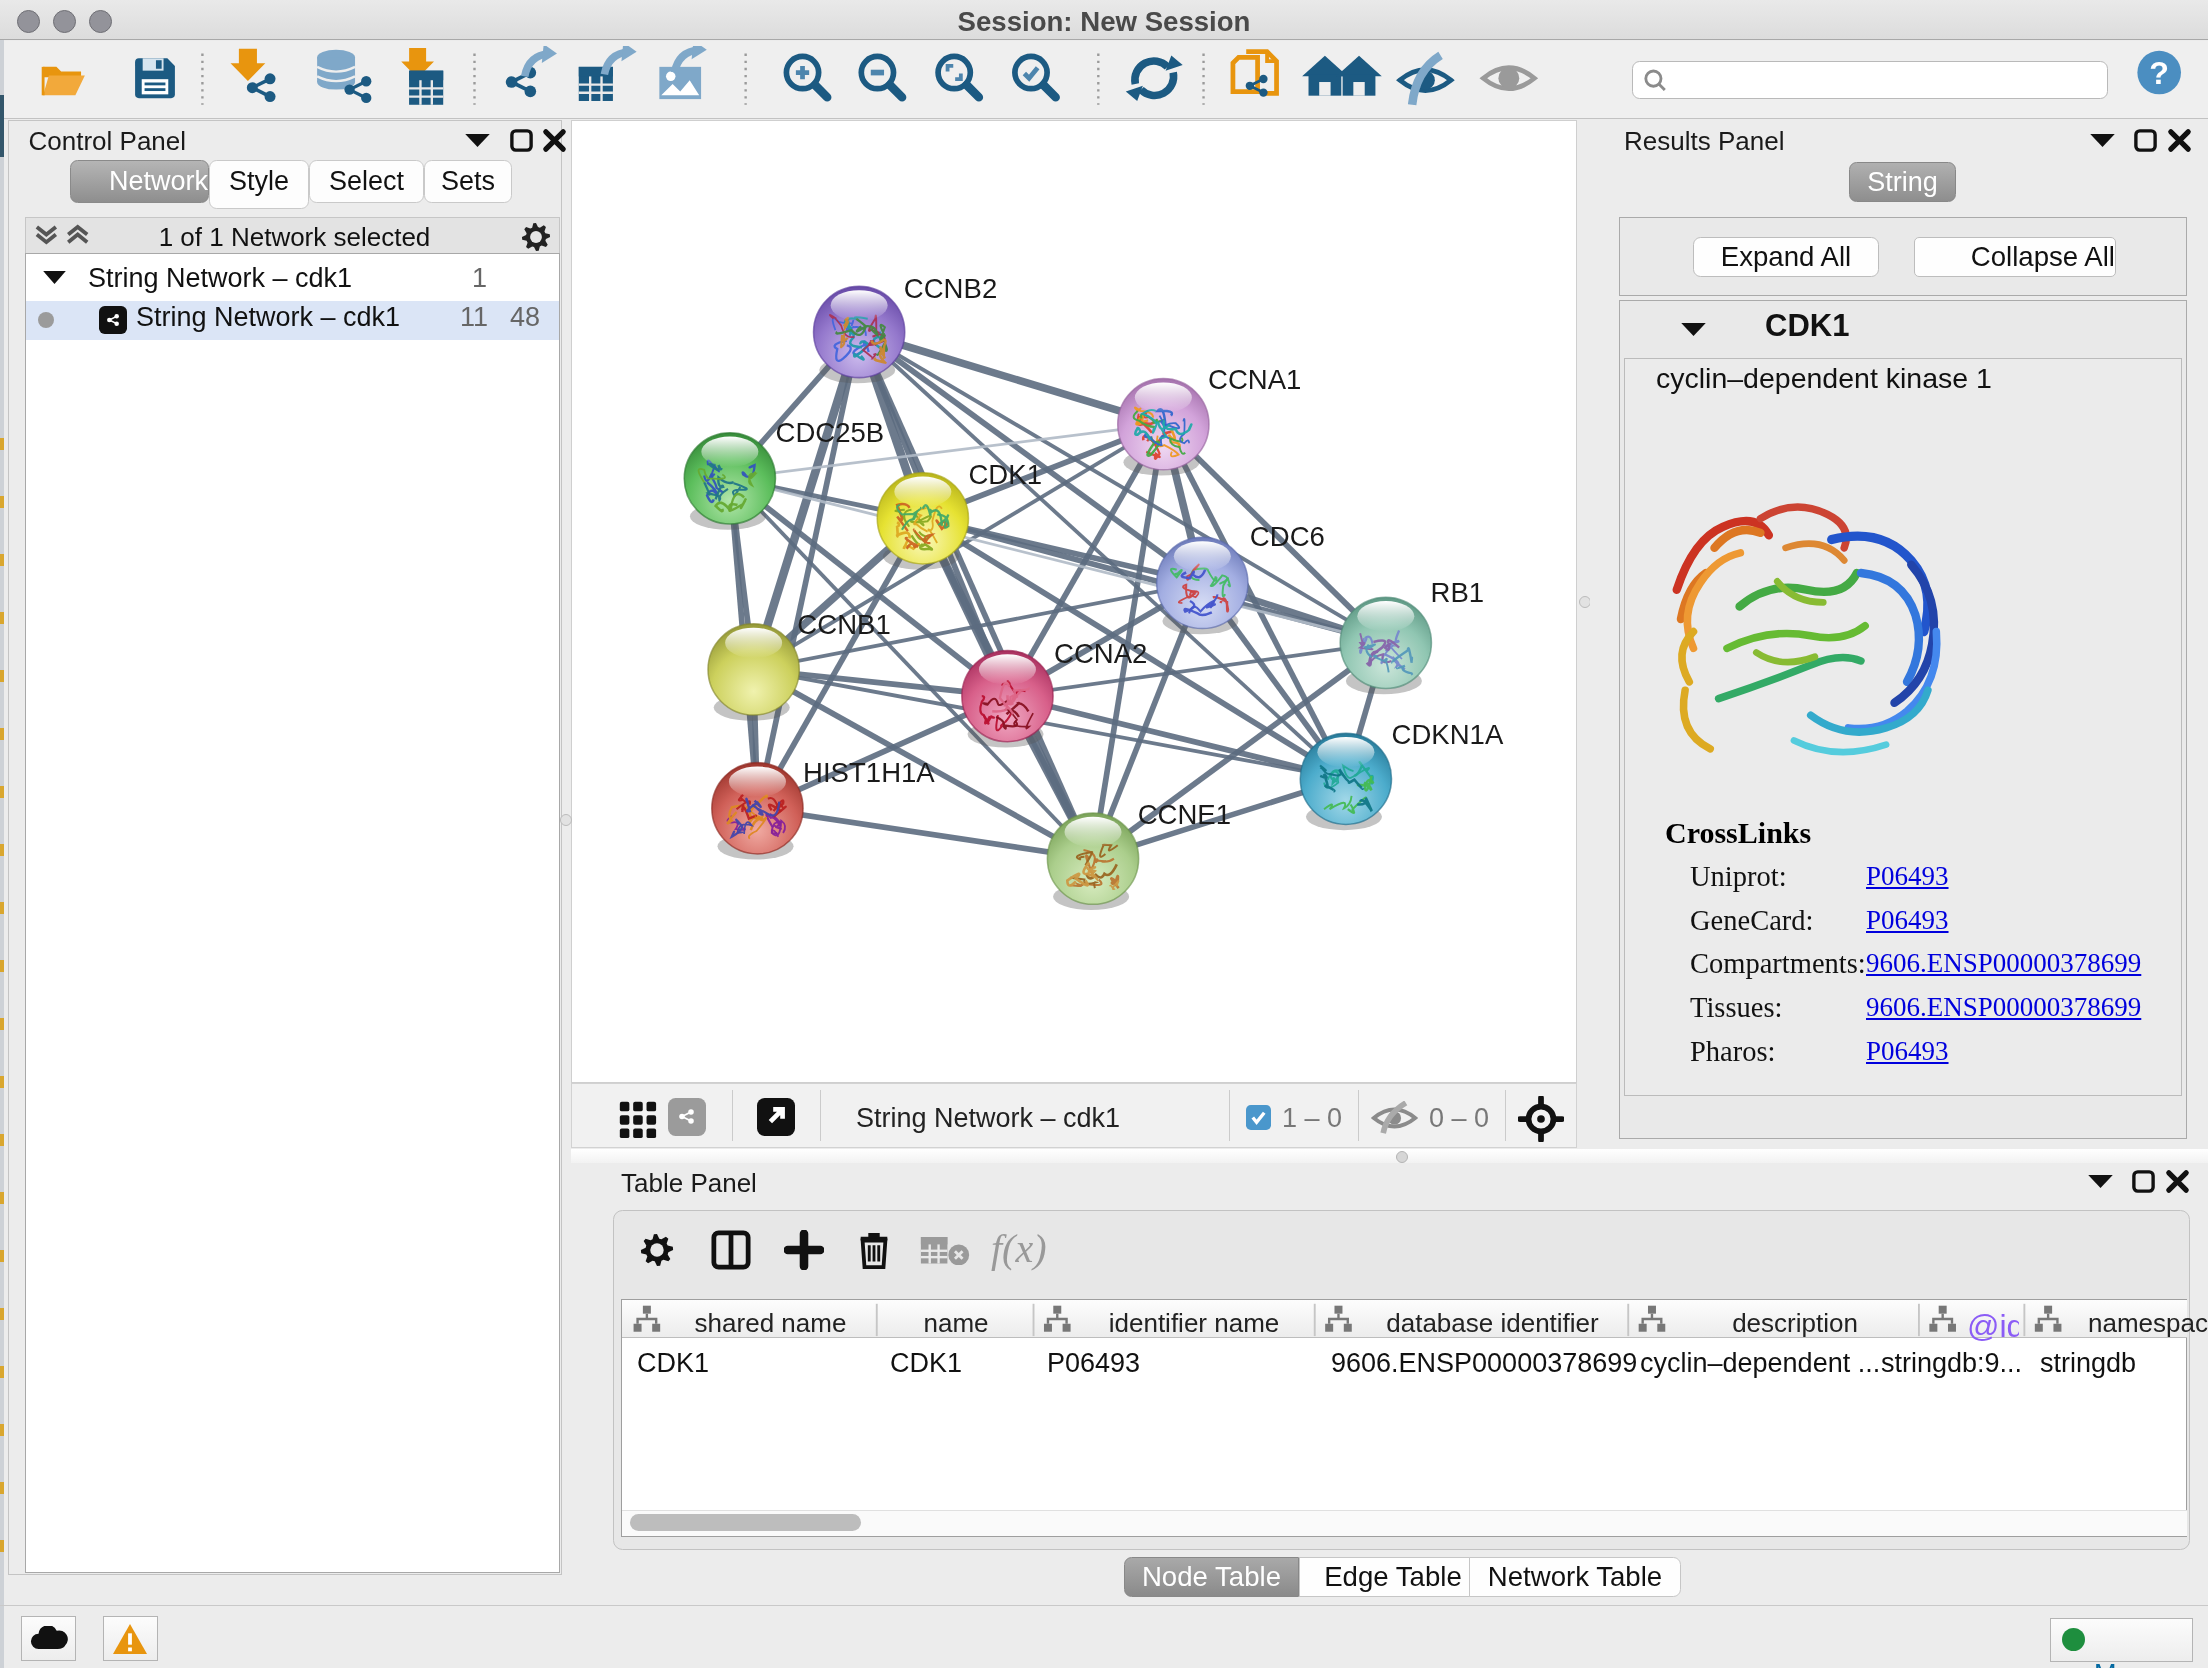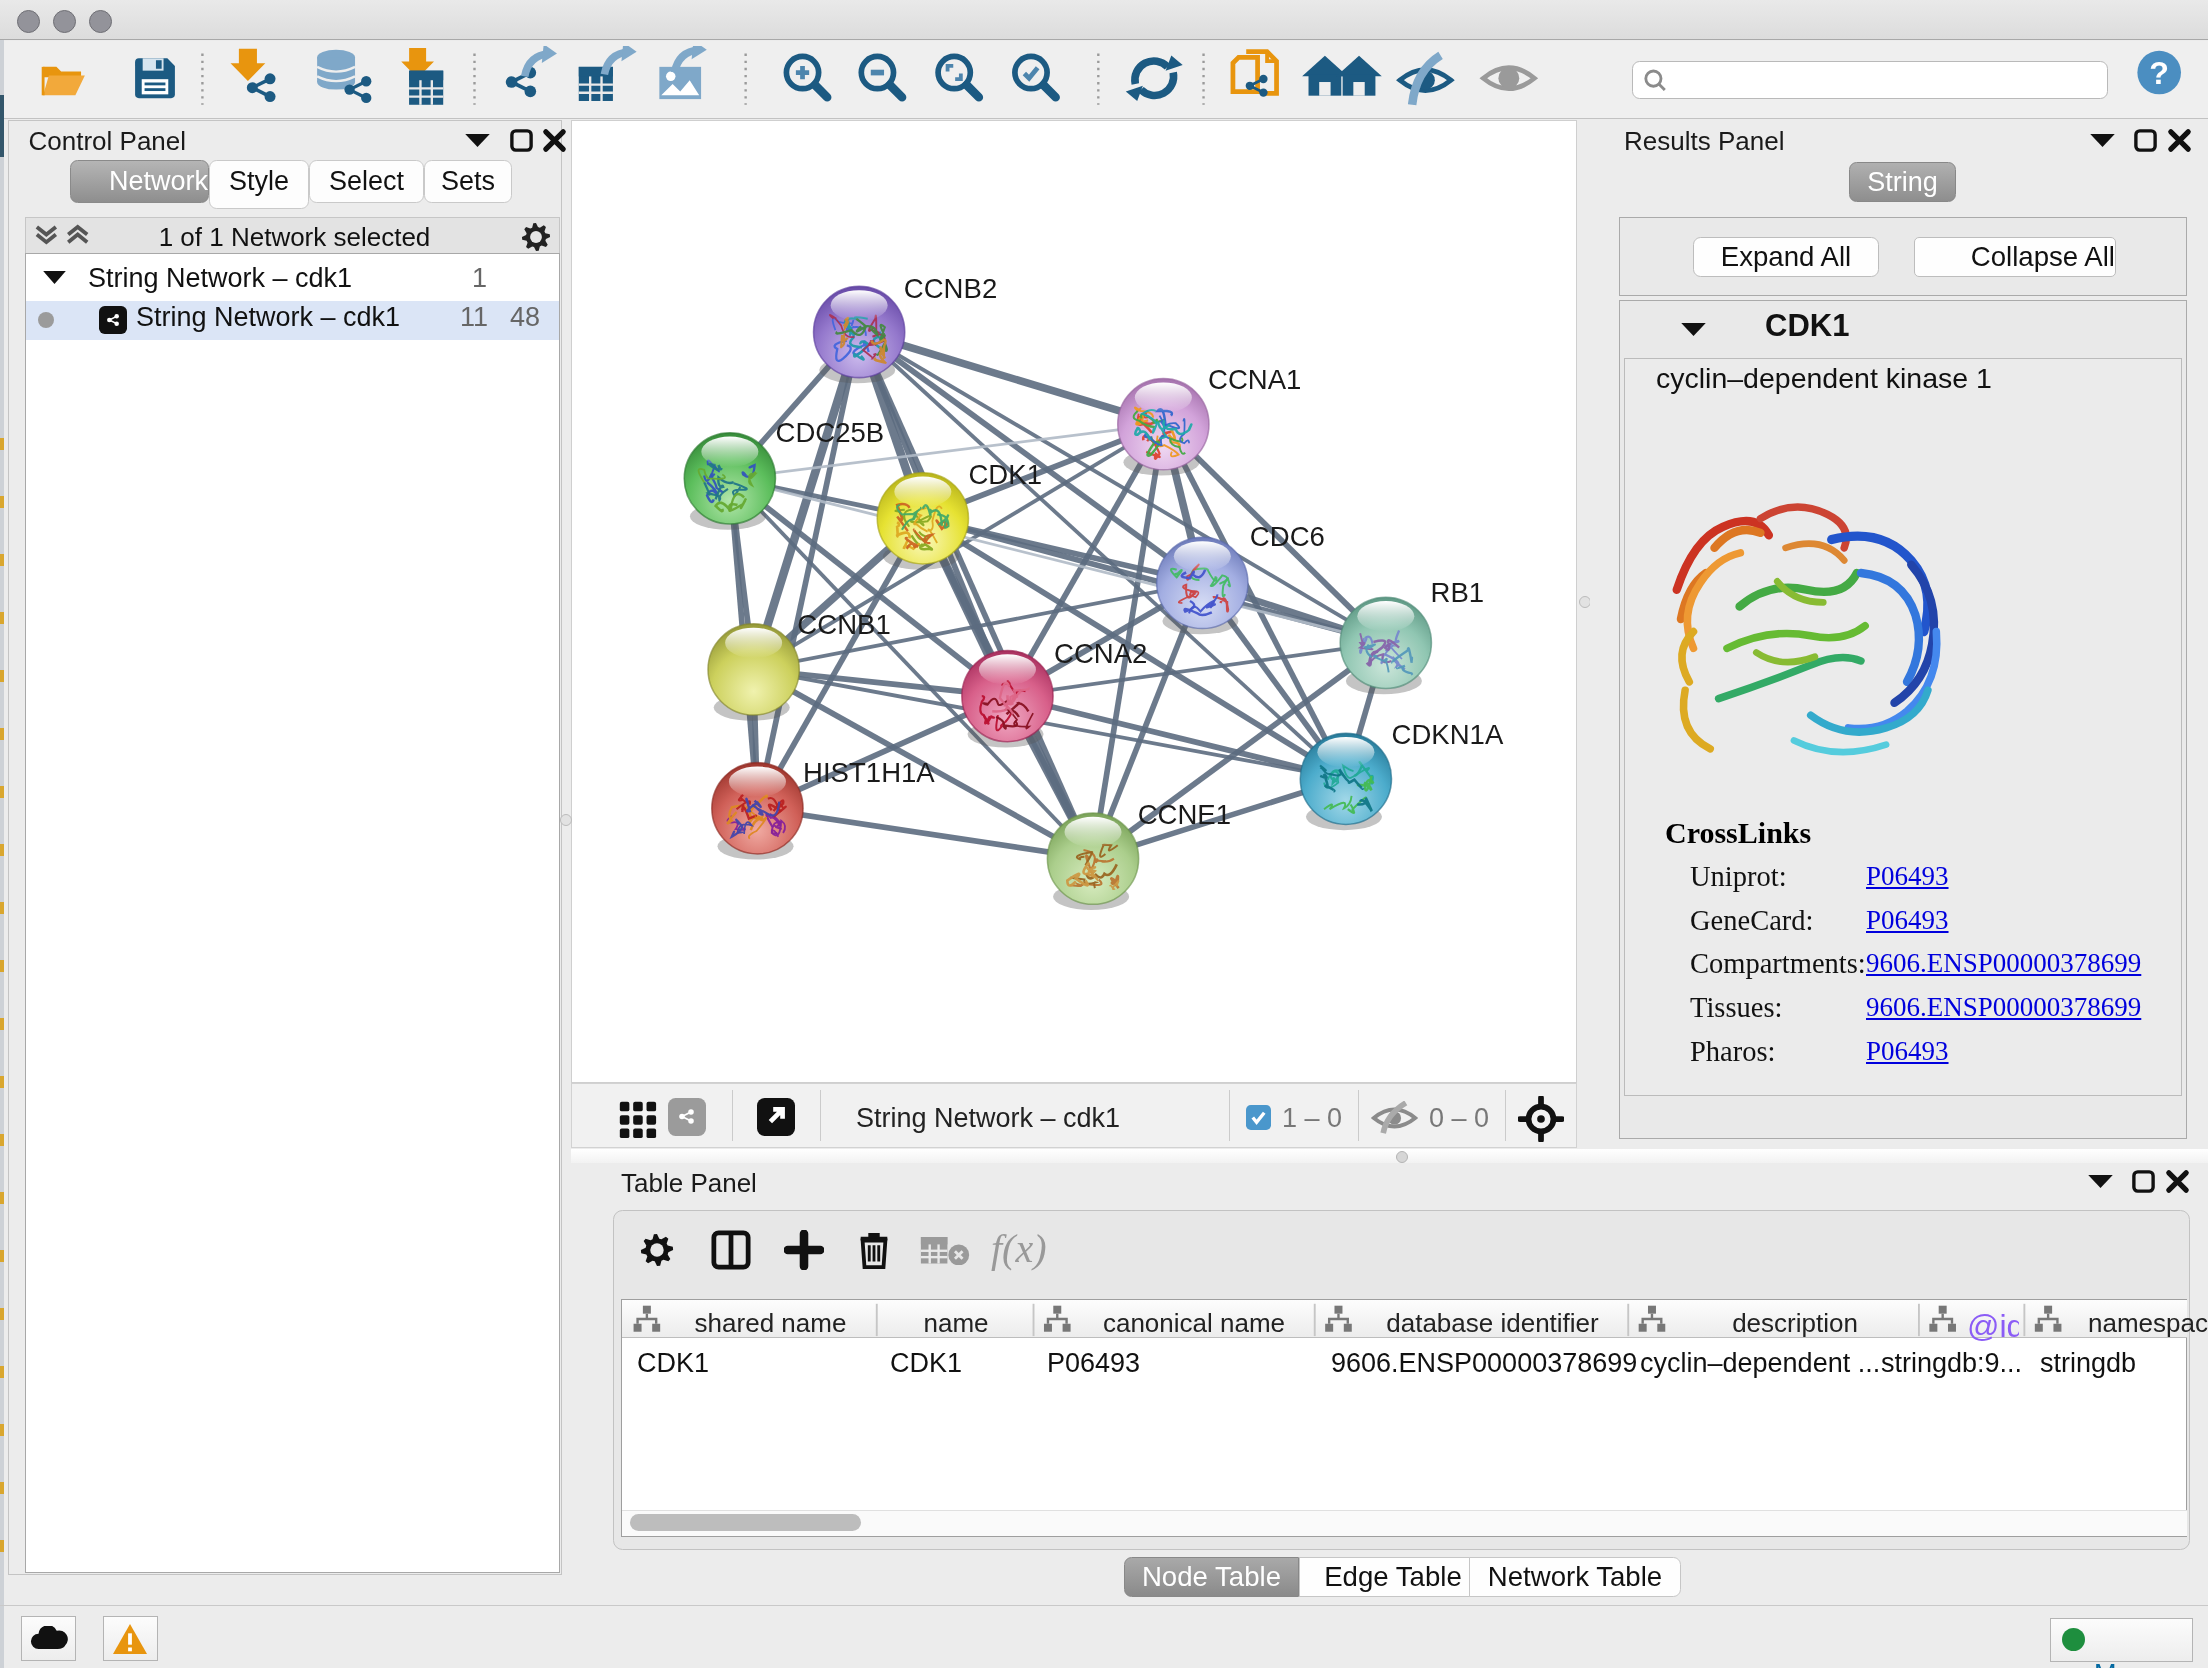--- a/index.html
+++ b/index.html
@@ -3,20 +3,21 @@
 *{margin:0;padding:0;box-sizing:border-box}
 html,body{width:2208px;height:1668px;overflow:hidden}
 body{font-family:"Liberation Sans",sans-serif;background:#ececec;position:relative}
 .abs{position:absolute}
 .panel-title{font-size:26px;color:#1a1a1a}
 </style></head><body>
 <div class="abs" style="left:0;top:0;width:2208px;height:40px;background:linear-gradient(#e9e9e9,#dcdcdc);border-bottom:1px solid #a8a8a8">
     <div class="abs" style="left:17px;top:9.5px;width:23px;height:23px;border-radius:50%;background:#93939a;border:1px solid #6f6f75"></div>
     <div class="abs" style="left:53px;top:9.5px;width:23px;height:23px;border-radius:50%;background:#93939a;border:1px solid #6f6f75"></div>
     <div class="abs" style="left:89px;top:9.5px;width:23px;height:23px;border-radius:50%;background:#93939a;border:1px solid #6f6f75"></div>
+    <div class="abs" style="left:0;top:5.7px;width:2208px;text-align:center;font-size:27.6px;font-weight:600;color:#4a4a4a">Session: New Session</div>
   </div>
 <div class="abs" style="left:0;top:41px;width:2208px;height:78px;background:#efefef;border-bottom:1px solid #c2c2c2"></div>
 <svg style="position:absolute;left:0px;top:46px" width="2208" height="73" viewBox="0 0 2322 77">
     <g transform="translate(40,14)">
       <path d="M2 8 h14 l5 5 h21 v6 h-40z" fill="#e8950e"></path>
       <path d="M2 38 L8 17 h38 L36 38z" fill="#f2a93b"></path>
       <path d="M2 38 L2 8" stroke="#e8950e" stroke-width="3"></path>
     </g>
     <g transform="translate(139,13)">
       <path d="M0 4 q0-4 4-4 h30 l8 8 v30 q0 4 -4 4 h-34 q-4 0 -4 -4z" fill="#1c5a82"></path>
@@ -764,21 +765,21 @@
       <rect x="1495.8" y="6.0" width="8.4" height="8.4"></rect>
       <rect x="1486.0" y="25.0" width="8.4" height="8.4"></rect>
       <rect x="1505.6" y="25.0" width="8.4" height="8.4"></rect>
     </g>
     <g stroke="#777" stroke-width="2.5" fill="none">
       <path d="M1500.0 14.4 V20.0 M1490.2 25.0 V20.0 H1509.8 V25.0"></path>
     </g>
   </svg>
 <div class="abs" style="left:670px;top:1308px;width:201px;text-align:center;font-size:26px;color:#222;overflow:hidden;white-space:nowrap">shared name</div>
 <div class="abs" style="left:885px;top:1308px;width:142px;text-align:center;font-size:26px;color:#222;overflow:hidden;white-space:nowrap">name</div>
-<div class="abs" style="left:1080px;top:1308px;width:228px;text-align:center;font-size:26px;color:#222;overflow:hidden;white-space:nowrap">canonical name</div>
+<div class="abs" style="left:1080px;top:1308px;width:228px;text-align:center;font-size:26px;color:#222;overflow:hidden;white-space:nowrap">identifier name</div>
 <div class="abs" style="left:1362px;top:1308px;width:261px;text-align:center;font-size:26px;color:#222;overflow:hidden;white-space:nowrap">database identifier</div>
 <div class="abs" style="left:1676px;top:1308px;width:238px;text-align:center;font-size:26px;color:#222;overflow:hidden;white-space:nowrap">description</div>
 <div class="abs" style="left:1967px;top:1308px;width:52px;text-align:center;font-size:32px;color:#8b5cf6;overflow:hidden;white-space:nowrap">@id</div>
 <div class="abs" style="left:2088px;top:1308px;font-size:26px;color:#222;white-space:nowrap">namespac</div>
 <div class="abs" style="left:637px;top:1348px;font-size:27px;color:#111">CDK1</div>
 <div class="abs" style="left:890px;top:1348px;font-size:27px;color:#111">CDK1</div>
 <div class="abs" style="left:1047px;top:1348px;font-size:27px;color:#111">P06493</div>
 <div class="abs" style="left:1331px;top:1348px;font-size:27px;color:#111">9606.ENSP00000378699</div>
 <div class="abs" style="left:1640px;top:1348px;font-size:27px;color:#111">cyclin–dependent ...</div>
 <div class="abs" style="left:1881px;top:1348px;font-size:27px;color:#111">stringdb:9...</div>

